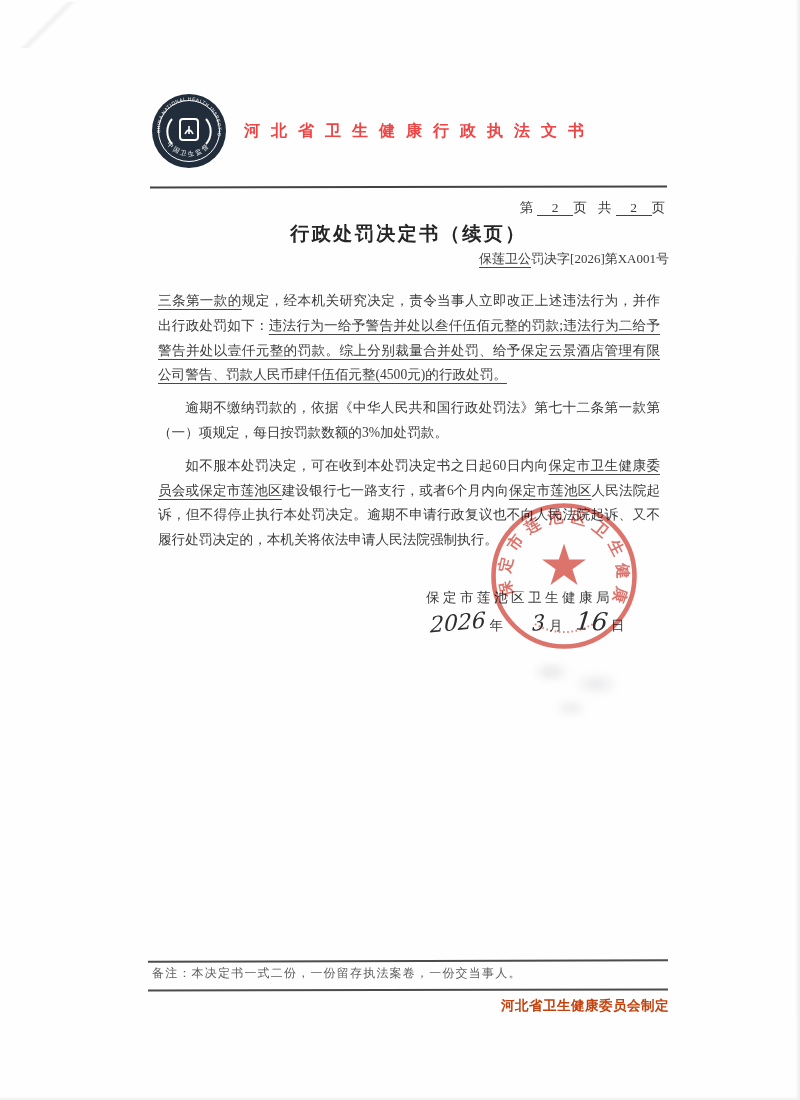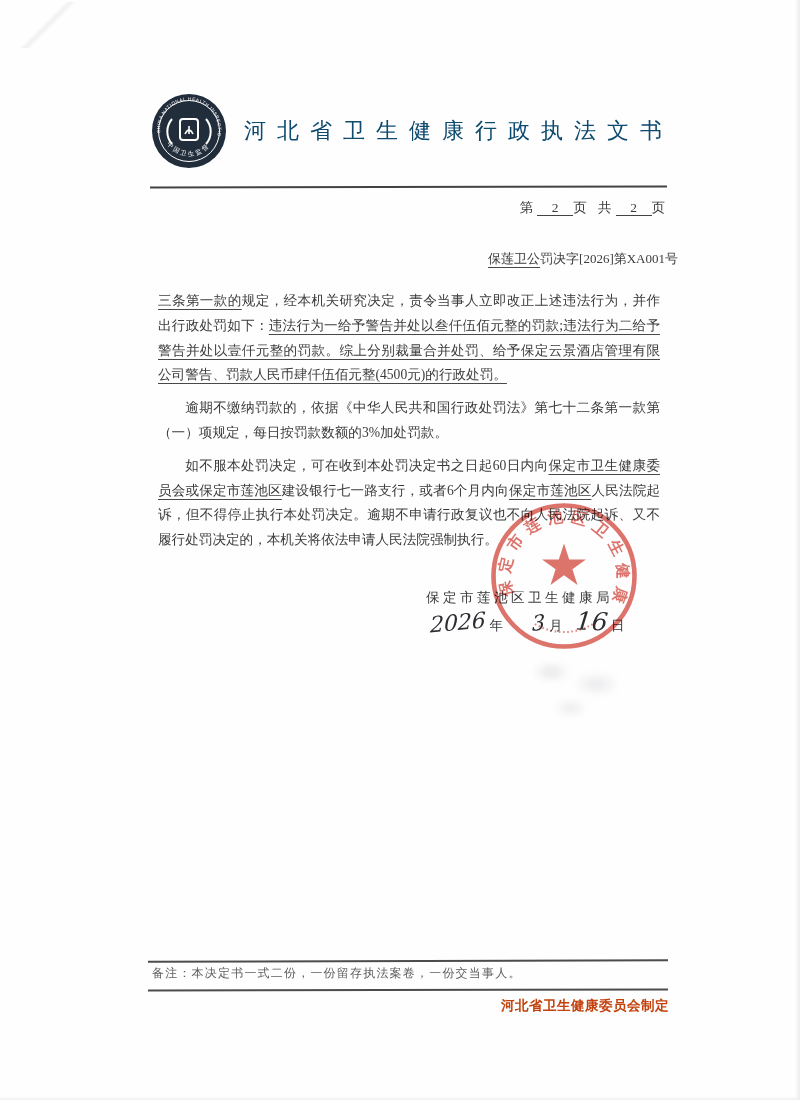--- a/index.html
+++ b/index.html
@@ -11,31 +11,31 @@
   }
   
   .edge-right{position:absolute;right:0;top:0;width:5px;height:1100px;background:linear-gradient(to left,#ededef,rgba(255,255,255,0));}
   .edge-bottom{position:absolute;left:0;bottom:0;width:800px;height:4px;background:linear-gradient(to top,#f0f0f2,rgba(255,255,255,0));}
   .corner-streak{position:absolute;left:18px;top:2px;width:60px;height:46px;
     background:linear-gradient(135deg,rgba(255,255,255,0) 44%,#f1f1f3 50%,rgba(255,255,255,0) 56%);}
 
   
   .header{position:absolute;left:150px;top:92px;display:flex;align-items:center;gap:16px;}
   .logo{width:78px;height:78px;flex:0 0 auto;}
-  .header-title{font-size:22px;letter-spacing:11px;color:#0c4a6e;font-weight:400;white-space:nowrap;}
+  .header-title{font-size:16px;letter-spacing:11px;color:#ef4444;font-weight:700;white-space:nowrap;}
   .header-rule{position:absolute;left:150px;top:186px;width:517px;height:2px;background:#434345;transform:rotate(-0.12deg);}
 
   
   .page-meta{position:absolute;top:199px;right:131px;font-size:13.5px;color:#3b3b3d;letter-spacing:4px;white-space:nowrap;}
   .pg-blank{display:inline-block;width:36px;text-align:center;border-bottom:1.6px solid #434345;letter-spacing:0;line-height:15px;}
 
   .doc-title{position:absolute;left:150px;top:221px;width:517px;text-align:center;
     font-size:19px;font-weight:bold;letter-spacing:2.5px;color:#252527;}
 
-  .doc-no{position:absolute;top:250px;right:122px;font-size:13px;color:#3b3b3d;white-space:nowrap;}
+  .doc-no{position:absolute;top:250px;right:131px;font-size:13px;color:#3b3b3d;white-space:nowrap;}
 
   
   .body-text{position:absolute;left:150px;top:281px;width:518px;
     font-size:13.6px;line-height:24.8px;text-align:justify;color:#3a3a3c;}
   .body-text p{margin:8px;}
   .body-text p.ind{text-indent:2em;}
   .u{text-decoration:underline;text-underline-offset:4px;text-decoration-thickness:1.1px;text-decoration-color:#48484a;}
 
   
   .sig-agency{position:absolute;left:426px;top:589px;font-size:13.5px;letter-spacing:3.5px;color:#3a3a3c;white-space:nowrap;}
@@ -91,20 +91,21 @@
 
       <rect x="30" y="27" width="18" height="21" rx="3" fill="none" stroke="#ffffff" stroke-width="2"></rect>
       <path d="M 35,42 q 4,-8 8,0 M 39,34 v 8" fill="none" stroke="#ffffff" stroke-width="1.6"></path>
     </svg>
     <div class="header-title">河北省卫生健康行政执法文书</div>
   </div>
   <div class="header-rule"></div>
 
   <div class="page-meta"><span>第</span><span class="pg-blank">2</span><span>页 共</span><span class="pg-blank">2</span><span>页</span></div>
 
+  <div class="doc-title">行政处罚决定书（续页）</div>
 
   <div class="doc-no"><span class="u">保莲卫公</span><span>罚决字[2026]第XA001号</span></div>
 
   <div class="body-text">
     <p><span class="u">三条第一款的</span><span>规定，经本机关研究决定，责令当事人立即改正上述违法行为，并作出行政处罚如下：</span><span class="u">违法行为一给予警告并处以叁仟伍佰元整的罚款;违法行为二给予警告并处以壹仟元整的罚款。综上分别裁量合并处罚、给予保定云景酒店管理有限公司警告、罚款人民币肆仟伍佰元整(4500元)的行政处罚。</span></p>
     <p class="ind"><span>逾期不缴纳罚款的，依据《中华人民共和国行政处罚法》第七十二条第一款第（一）项规定，每日按罚款数额的3%加处罚款。</span></p>
     <p class="ind"><span>如不服本处罚决定，可在收到本处罚决定书之日起60日内向</span><span class="u">保定市卫生健康委员会或保定市莲池区</span><span>建设银行七一路支行，或者6个月内向</span><span class="u">保定市莲池区</span><span>人民法院起诉，但不得停止执行本处罚决定。逾期不申请行政复议也不向人民法院起诉、又不履行处罚决定的，本机关将依法申请人民法院强制执行。</span></p>
   </div>
 
   <div class="sig-agency">保定市莲池区卫生健康局</div>

